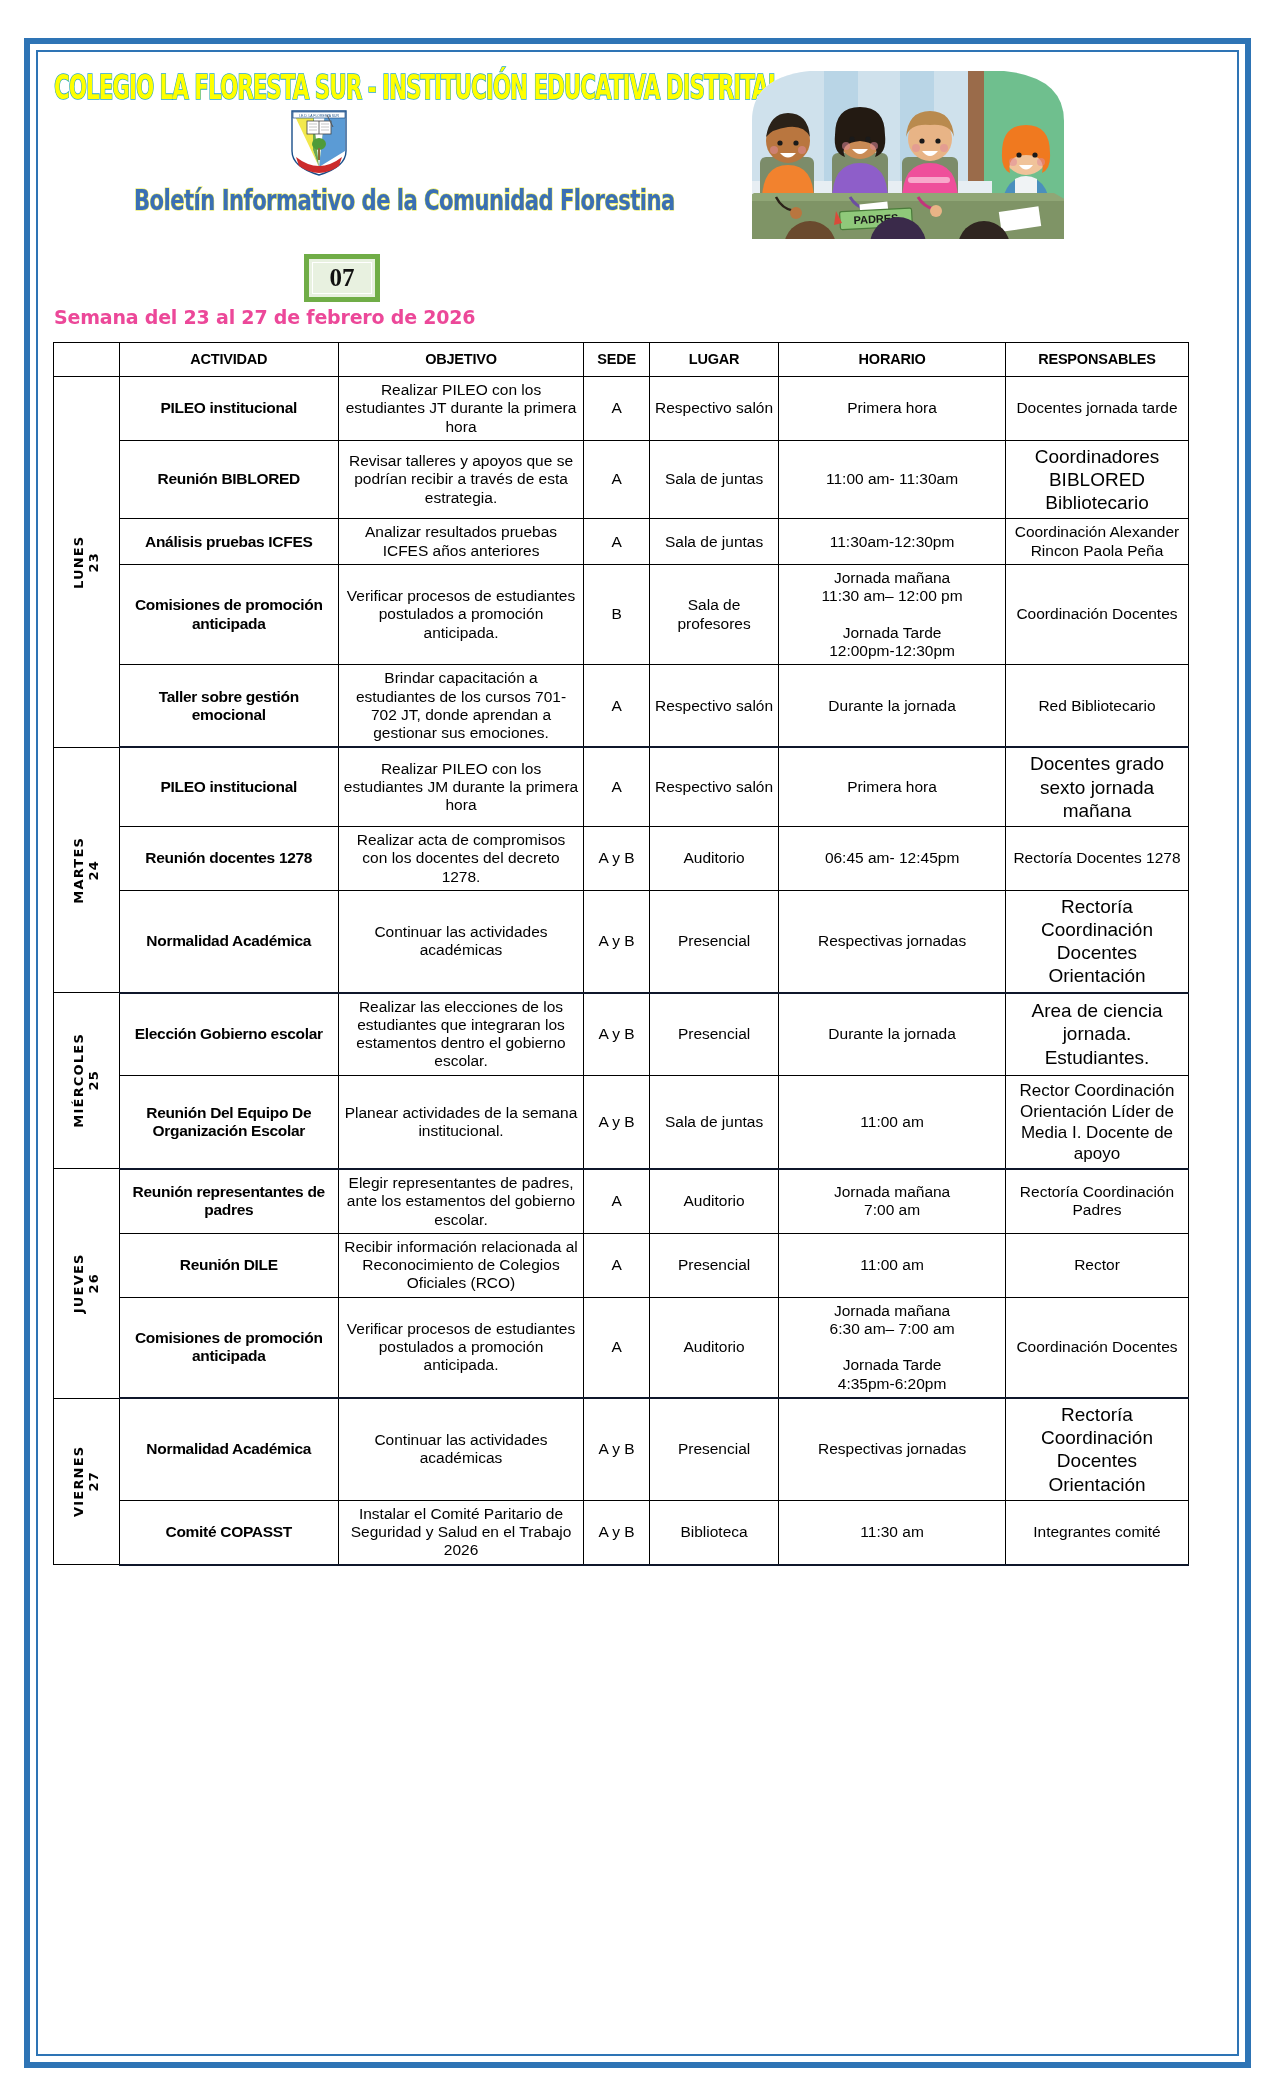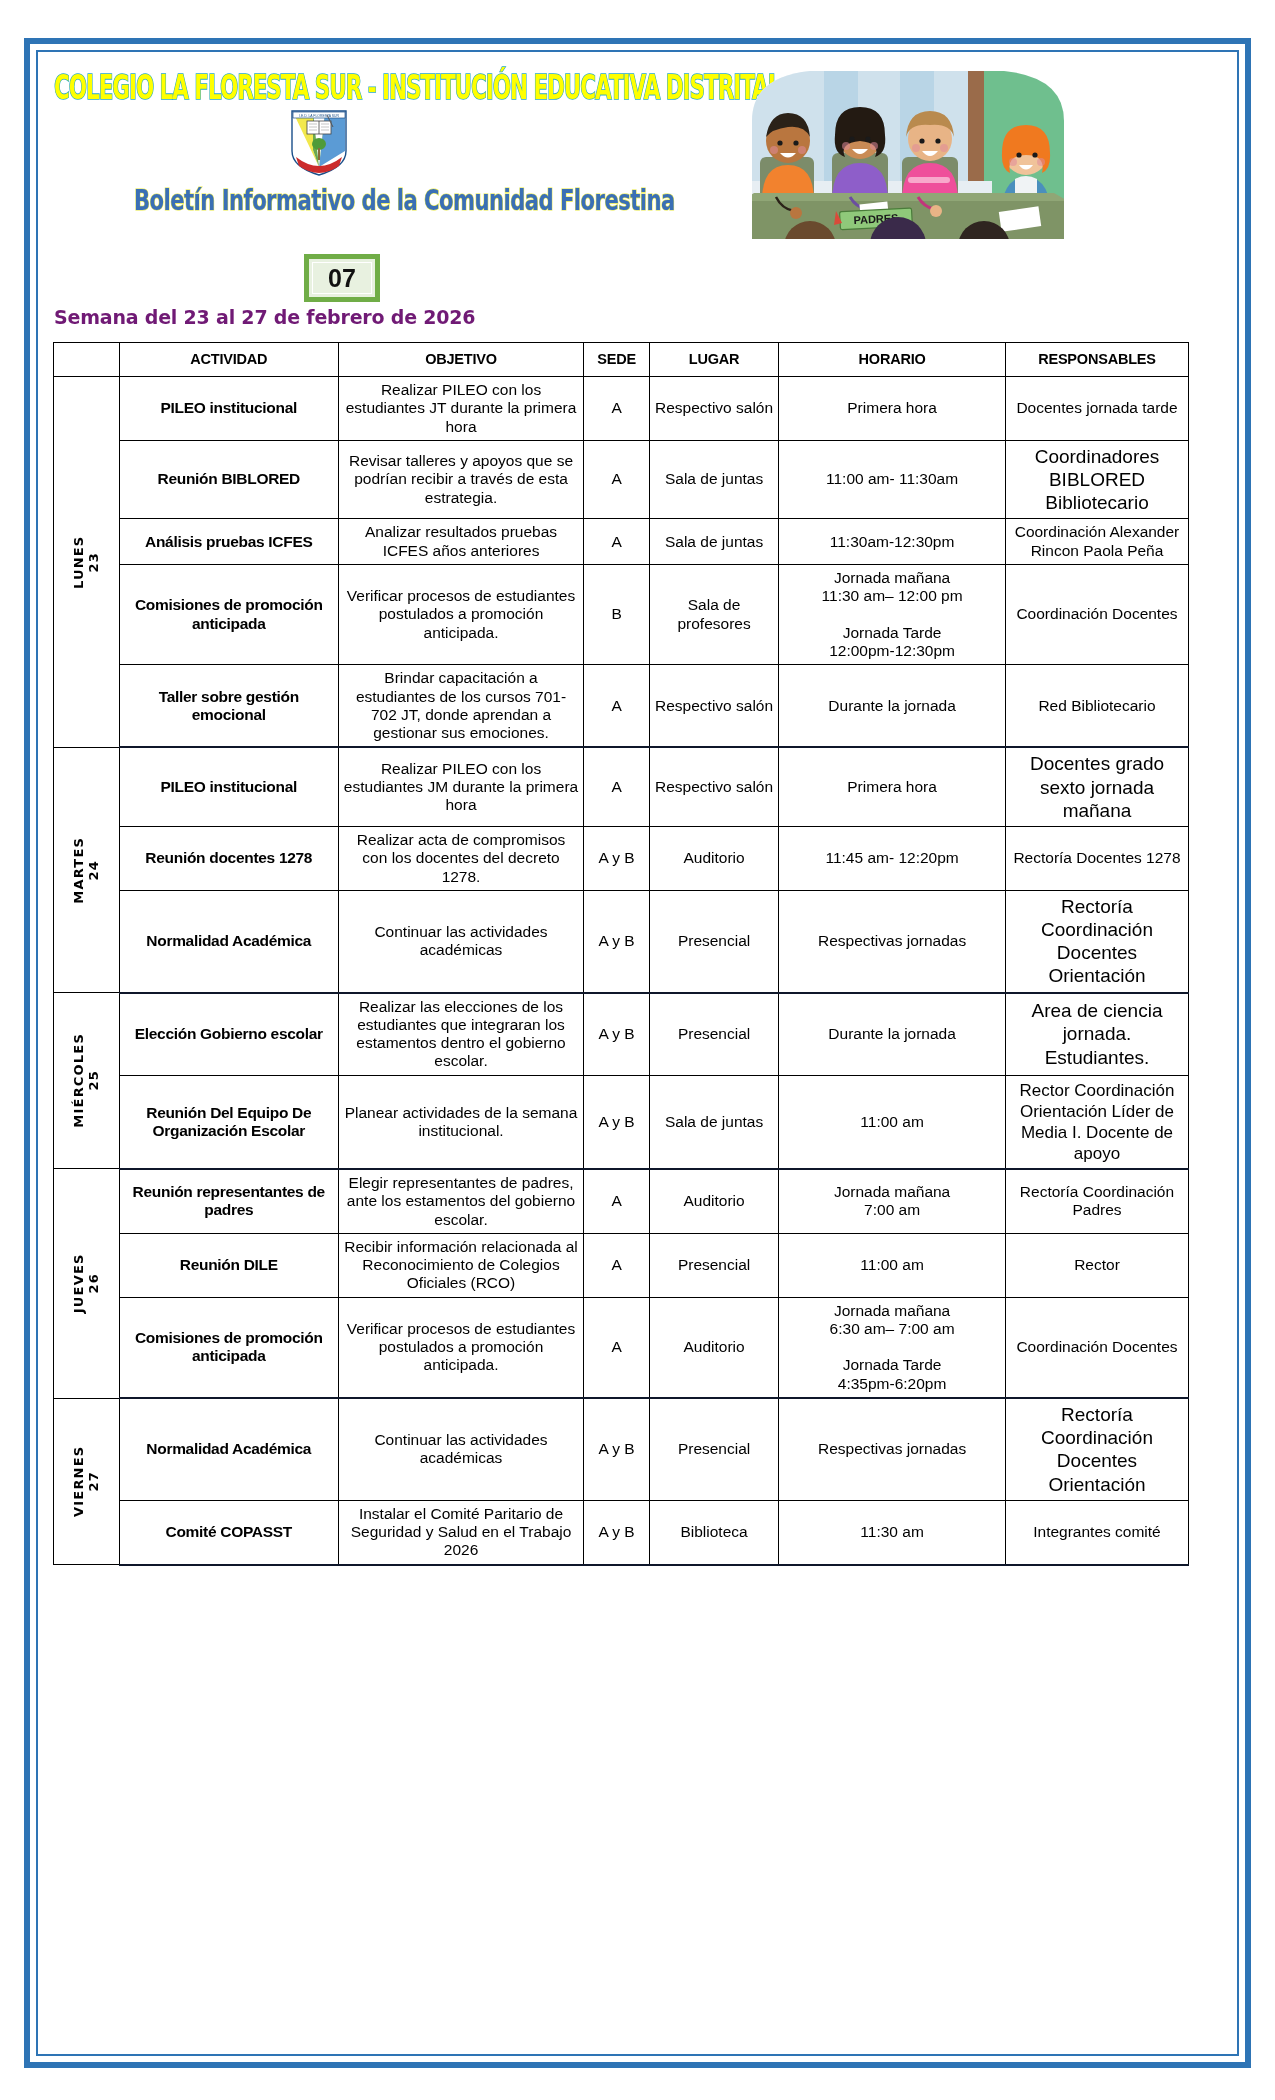--- a/index.html
+++ b/index.html
@@ -66,36 +66,36 @@
     border:5px solid #70ad47;
     background:#e8f1e0;
     display:flex; align-items:center; justify-content:center;
   }
   .num-box .inner-line{
     position:absolute; left:3px; top:3px; right:3px; bottom:3px;
     border:1px solid #ffffff;
   }
   .num-box span{
     position:relative;
-    font-family:Liberation Sans, sans-serif;
+    font-family:Liberation Serif, serif;
     font-weight:700; font-size:25px; color:#111;
   }
 
   
   .illus{
     position:absolute; left:686px; top:3px; width:352px; height:178px;
     overflow:hidden;
   }
   .illus svg{ display:block; }
 
   
   .week-line{
     position:absolute; left:8px; top:248px;
     font-family:"DejaVu Sans", sans-serif;
-    font-weight:700; font-size:19px; color:#701a75;
+    font-weight:700; font-size:19px; color:#ec4899;
     letter-spacing:-0.2px;
   }
 
   
   table.sched{
     position:absolute; left:7px; top:284px;
     width:1136px;
     border-collapse:collapse;
     table-layout:fixed;
     border-radius:12px;
@@ -368,21 +368,21 @@
           <td class="sede">A</td>
           <td class="lugar">Respectivo salón</td>
           <td class="horario">Primera hora</td>
           <td class="resp small">Docentes grado sexto jornada mañana</td>
         </tr>
         <tr>
           <td class="act">Reunión docentes 1278</td>
           <td class="obj">Realizar acta de compromisos con los docentes del decreto 1278.</td>
           <td class="sede">A y B</td>
           <td class="lugar">Auditorio</td>
-          <td class="horario">11:45 am- 12:20pm</td>
+          <td class="horario">06:45 am- 12:45pm</td>
           <td class="resp">Rectoría Docentes 1278</td>
         </tr>
         <tr class="day-end">
           <td class="act">Normalidad Académica</td>
           <td class="obj">Continuar las actividades académicas</td>
           <td class="sede">A y B</td>
           <td class="lugar">Presencial</td>
           <td class="horario">Respectivas jornadas</td>
           <td class="resp small">Rectoría Coordinación Docentes Orientación</td>
         </tr>

